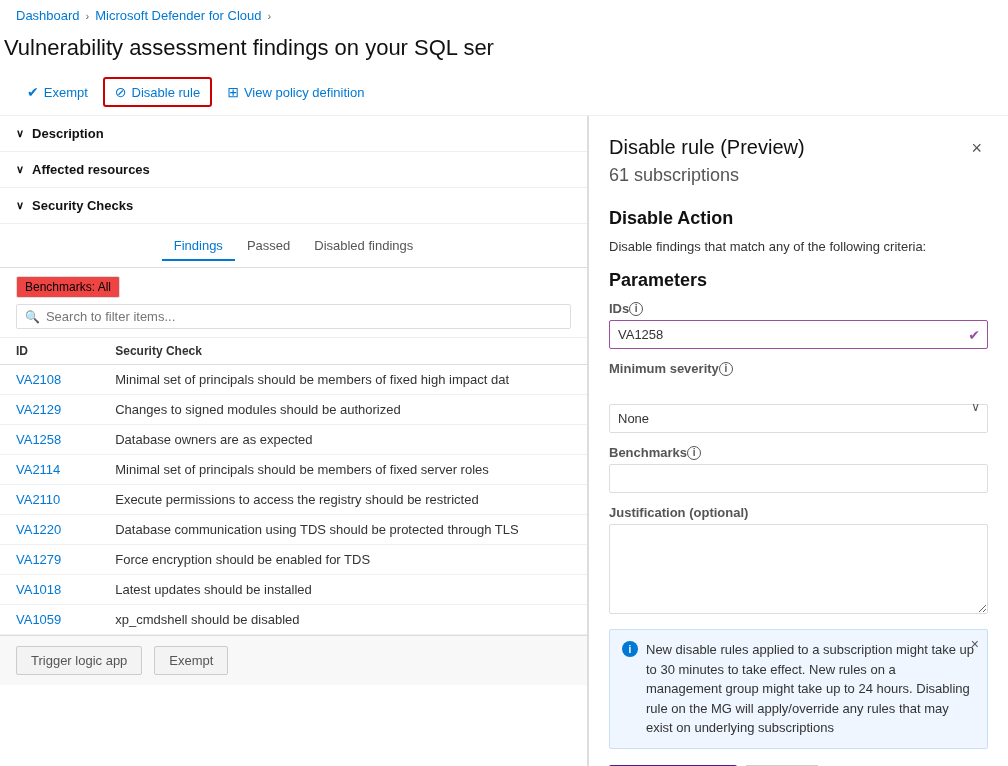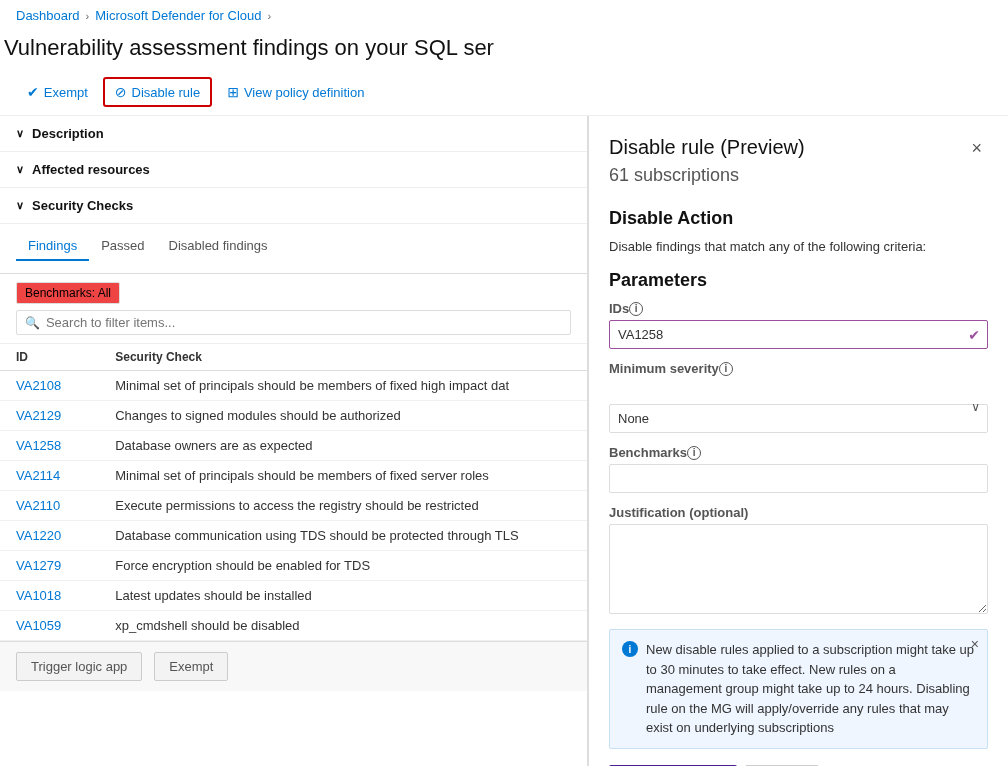--- a/index.html
+++ b/index.html
@@ -20,21 +20,21 @@
     .action-btn.highlighted { border: 2px solid #c00; border-radius: 3px; }
 
     
     .main-content { display: flex; flex: 1; overflow: hidden; }
 
     
     .left-panel { flex: 1; overflow-y: auto; border-right: 1px solid #ddd; }
 
     
     .section-header { display: flex; align-items: center; gap: 8px; padding: 10px 16px; cursor: pointer; border-bottom: 1px solid #eee; font-size: 13px; font-weight: 600; color: #111; }
-    .tabs { display: flex; gap: 0; padding: 8px 16px 12px; border-bottom: 1px solid #ddd; }
+    .tabs { display: flex; gap: 0; padding: 8px 16px 6px; border-bottom: 1px solid #ddd; justify-content: center; }
     .tab { padding: 6px 12px; cursor: pointer; color: #555; font-size: 13px; border-bottom: 2px solid transparent; }
     .tab.active { color: #0078d4; border-bottom: 2px solid #0078d4; }
 
     
     .filters { padding: 8px 16px; border-bottom: 1px solid #eee; }
     .filter-row { display: flex; align-items: center; gap: 8px; margin-bottom: 6px; }
     .filter-tag { background: #ef4444; padding: 3px 8px; border: 1px solid #ddd; border-radius: 2px; font-size: 12px; }
     .search-box { display: flex; align-items: center; gap: 6px; border: 1px solid #ddd; padding: 4px 8px; border-radius: 2px; background: #fff; width: 100%; }
     .search-box input { border: none; outline: none; flex: 1; font-size: 13px; color: #555; background: transparent; }
 

